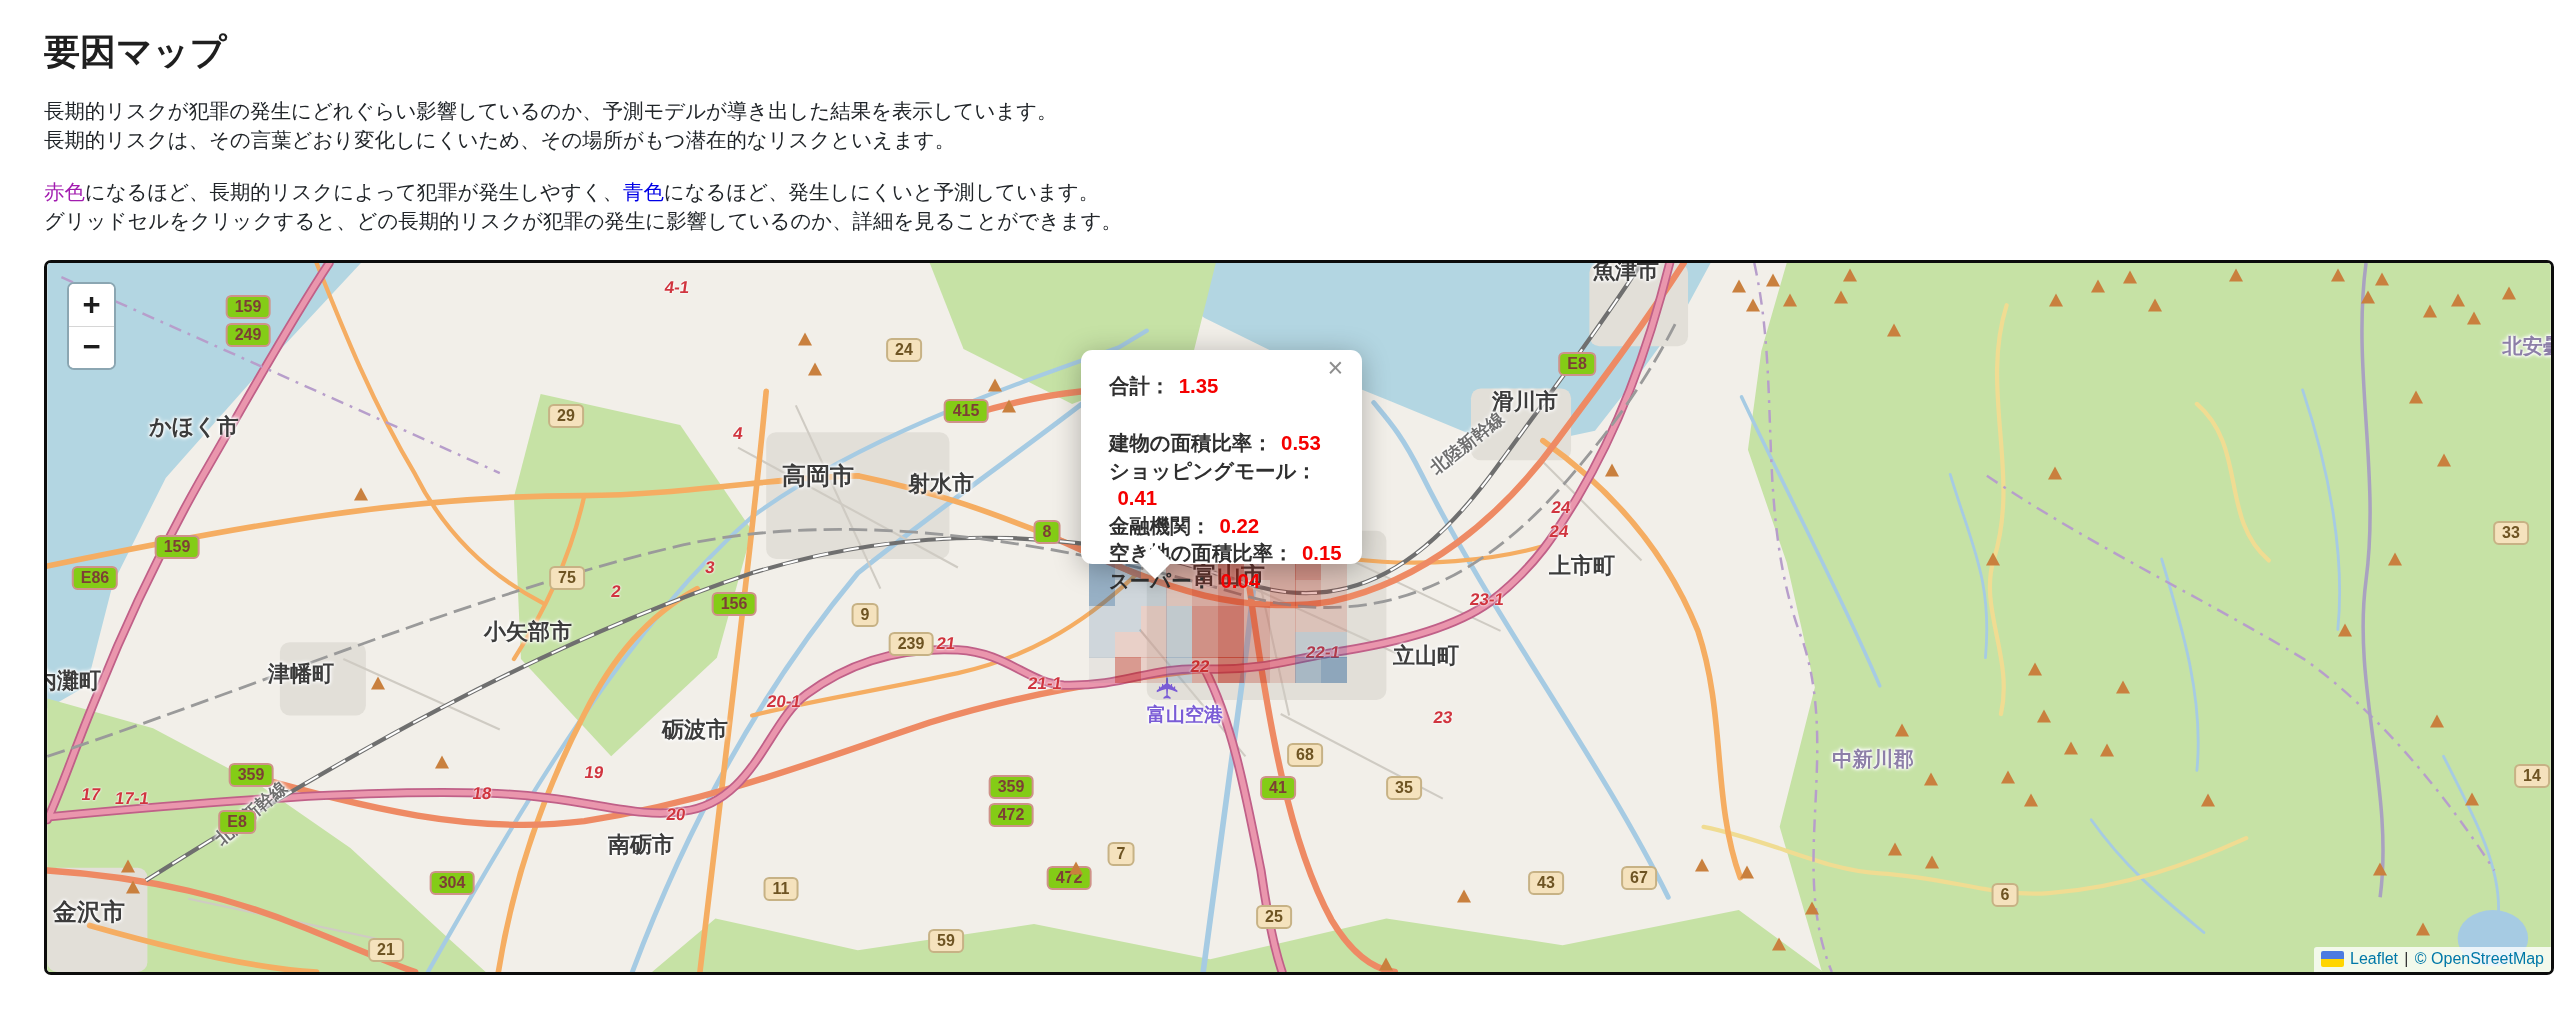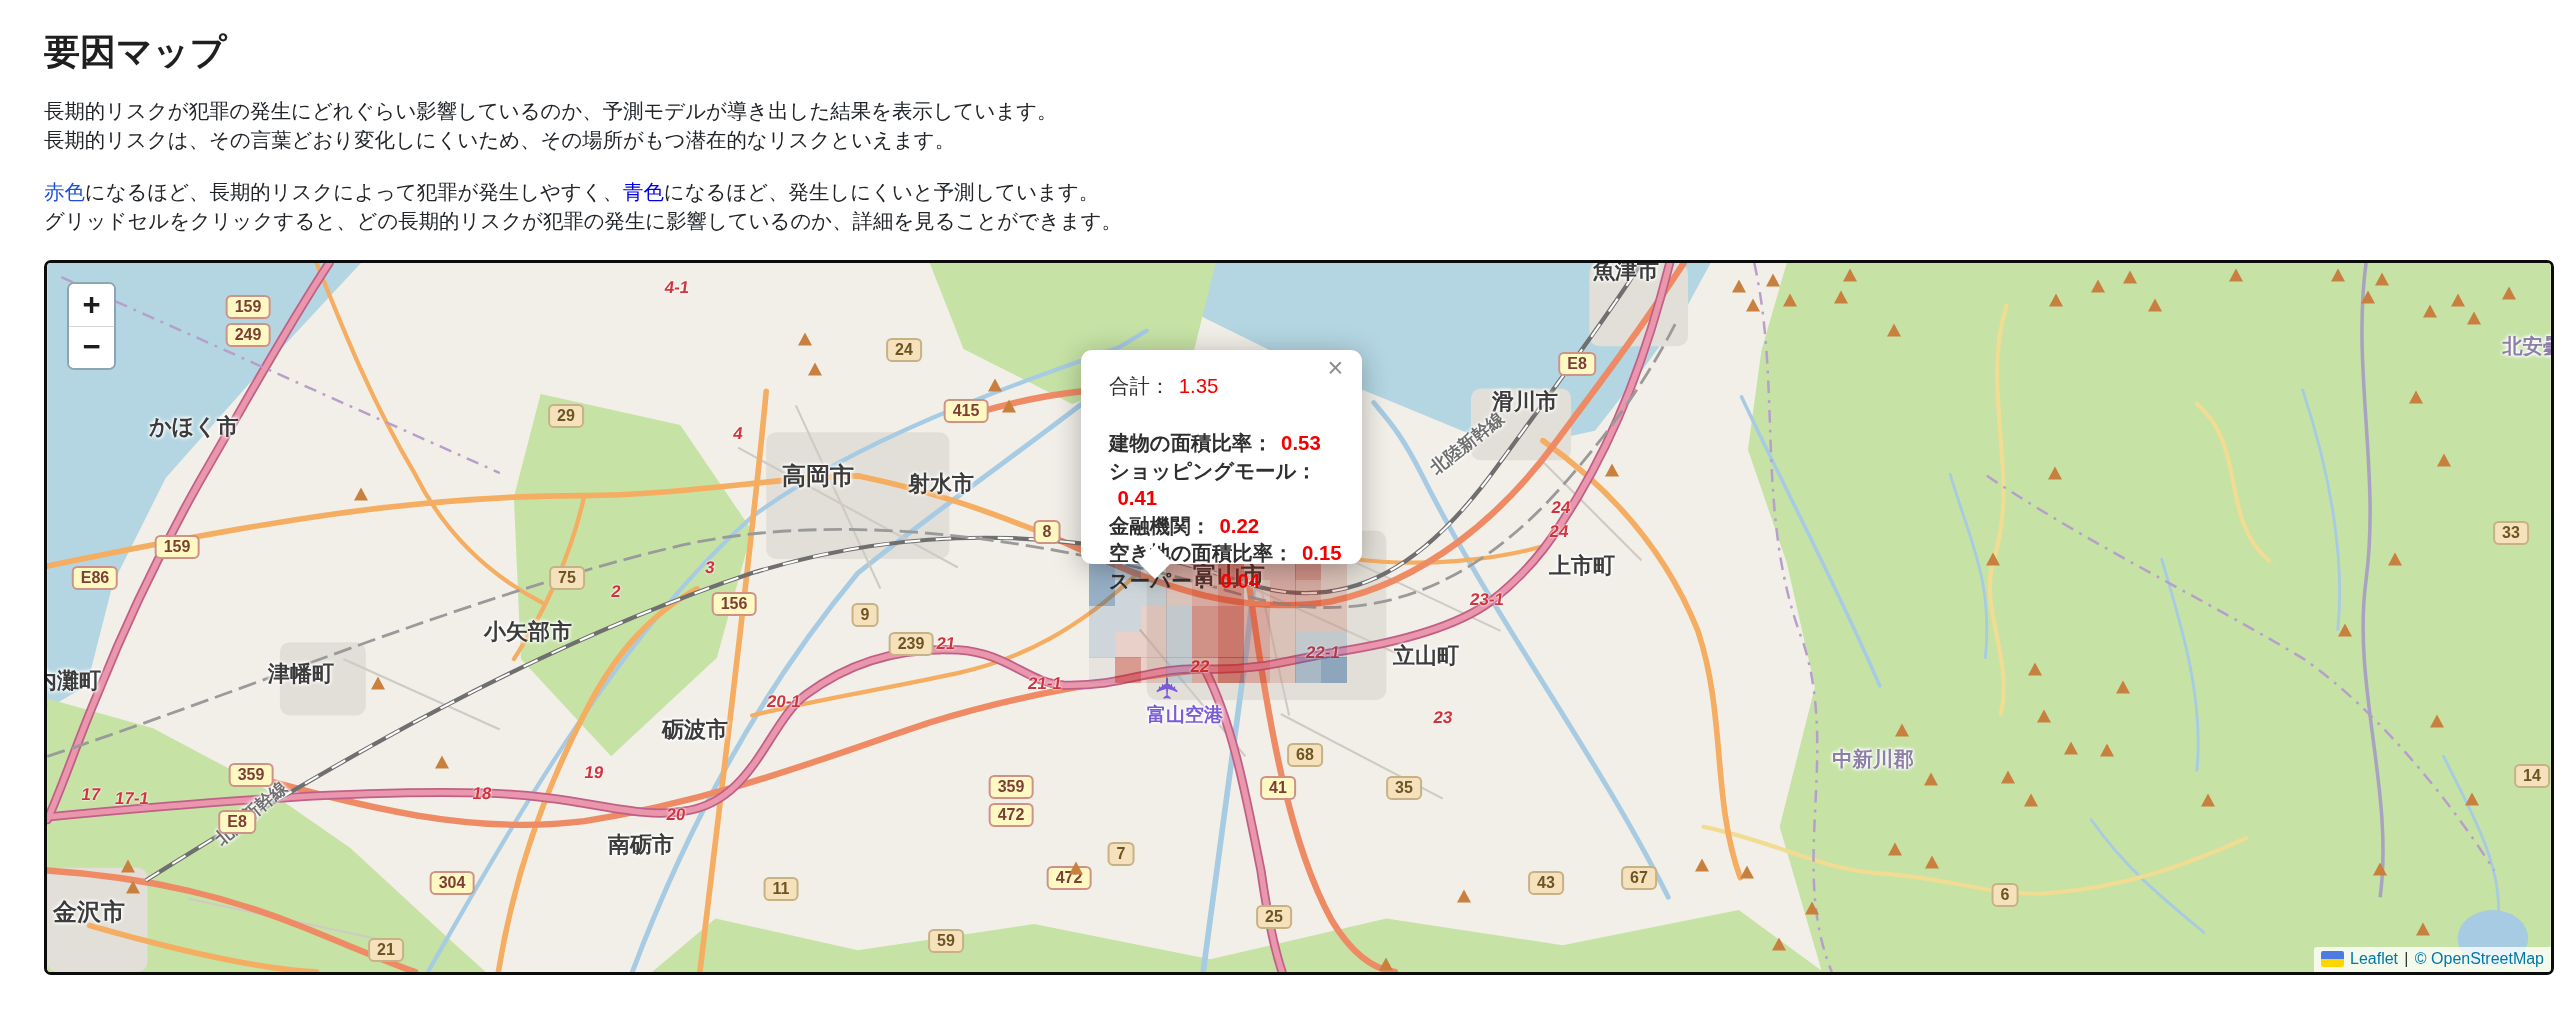--- a/index.html
+++ b/index.html
@@ -1,42 +1,42 @@
 <!DOCTYPE html>
 <html style="font-size:11.3px"><head>
 <meta charset="utf-8">
 <style>
   html,body{margin:0;padding:0;background:#fff;}
   body{width:2576px;font-family:"Liberation Sans","DejaVu Sans",sans-serif;color:#212529;}
   .content{padding:28px 0 0 44px;}
   h1{font-size:36px;font-weight:700;margin:0 0 20px 0;color:#1f1f1f;}
   .desc{font-size:20.4px;line-height:29px;margin:0;color:#212529;}
   .desc+.desc{margin-top:22.6px;}
-  .red-word{color:#1d4ed8;}
+  .red-word{color:#a21caf;}
   .blue-word{color:#0000e6;}
 
   
   .map{position:relative;width:2504px;height:709px;margin-top:24px;border:3.5px solid #0c0c0c;
        border-radius:7px;overflow:hidden;background:#f2efe9;}
   .map svg.base{position:absolute;left:0;top:0;z-index:0;}
   .layer{position:absolute;left:0;top:0;width:100%;height:100%;}
   .ann-layer{z-index:5;}
   .grid-layer{z-index:10;}
 
   .lbl{position:absolute;transform:translate(-50%,-50%);white-space:nowrap;font-weight:600;color:#3c3c3c;
        text-shadow:0 0 2.8px #fff,0 0 2.8px #fff,0 0 4.2px #fff,0 0 5.6px #fff;}
   .lbl.city{font-size:22px;}
   .lbl.city-lg{font-size:24px;}
   .lbl.district{font-size:20.4px;color:#8d7fa8;font-weight:600;}
   .lbl.airport{font-size:19px;color:#7a5cd6;font-weight:700;margin-left:16px;}
   .lbl.rail{font-size:17.6px;color:#6f6f6f;}
 
   .shield{position:absolute;transform:translate(-50%,-50%);font-size:16px;font-weight:700;
           padding:2.1px 7px;border-radius:5.6px;border:2.1px solid;line-height:1;white-space:nowrap;}
-  .shield.pink{background:#fef9c3;border-color:#cf9289;color:#7c3f35;text-align:right;}
+  .shield.pink{background:#84cc16;border-color:#cf9289;color:#7c3f35;text-align:right;}
   .shield.tan{background:#f5e2bd;border-color:#c7b285;color:#6e5423;}
 
   .junction{position:absolute;transform:translate(-50%,-50%) skewX(-8deg);color:#d0353f;
             font-size:17px;font-weight:700;text-shadow:0 0 2.1px #fff,0 0 2.1px #fff;}
 
   .peak{position:absolute;width:0;height:0;border-left:7.8px solid transparent;border-right:7.8px solid transparent;
         border-bottom:13.4px solid #c9803e;transform:translate(-50%,-50%);}
 
   .gcell{position:absolute;}
 
@@ -49,21 +49,21 @@
         font-weight:700;color:#1d1d1d;background:#fff;border:0;cursor:pointer;box-sizing:border-box;}
   .zbtn+.zbtn{border-top:1.4px solid #d6d6d6;}
 
   
   .popup{position:absolute;left:1034px;top:87px;width:281px;height:214px;background:#fff;border-radius:11.3px;
          box-shadow:0 4.2px 28px rgba(0,0,0,.28);z-index:30;padding:22.6px 0 0 28px;box-sizing:border-box;}
   .popup .tail{position:absolute;left:62px;bottom:-10.6px;width:24px;height:24px;background:#fff;
                transform:rotate(45deg);box-shadow:5.6px 5.6px 15.5px rgba(0,0,0,.12);}
   .pclose{position:absolute;top:4.2px;right:12.7px;font-size:27px;color:#8e8e8e;background:none;border:0;
           cursor:pointer;line-height:1;font-weight:400;}
-  .ptotal{font-size:20.4px;font-weight:400;color:#2f2f2f;}
+  .ptotal{font-size:20.4px;font-weight:700;color:#2f2f2f;}
   .pval{color:#f50000;margin-left:8.5px;}
   .plist{margin-top:30px;}
   .pitem{font-size:20.4px;font-weight:700;color:#2f2f2f;line-height:27.5px;}
 
   
   .attr{position:absolute;right:0;bottom:0;background:rgba(255,255,255,.78);padding:2.8px 7px 3.5px 7px;
         font-size:16px;color:#333;display:flex;align-items:center;gap:6.3px;z-index:40;border-top-left-radius:2.8px;}
   .attr a{color:#0078A8;text-decoration:none;}
   .flag{width:23px;height:15.5px;border-radius:2.1px;overflow:hidden;display:inline-block;}
   .flag .t{display:block;width:100%;height:50%;background:#4C7BE1;}

